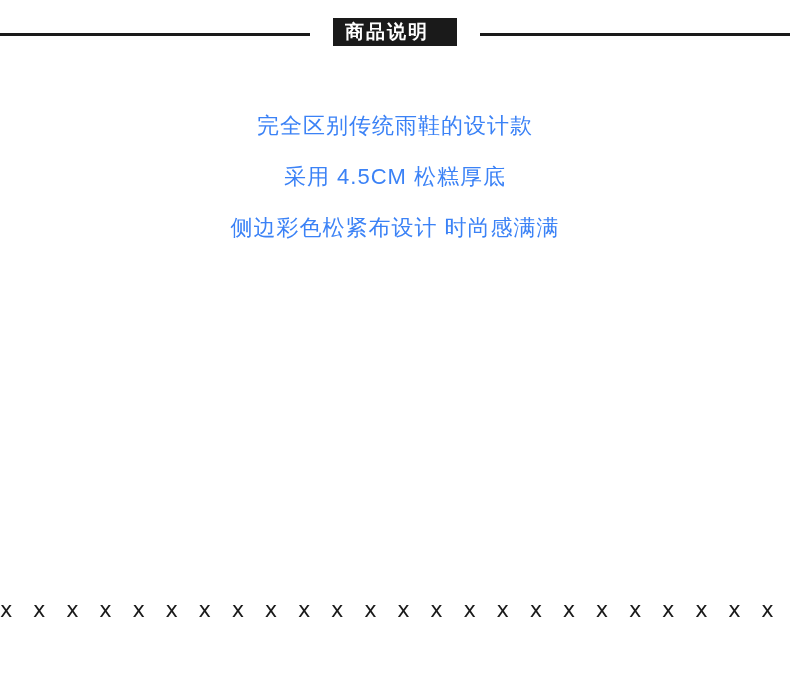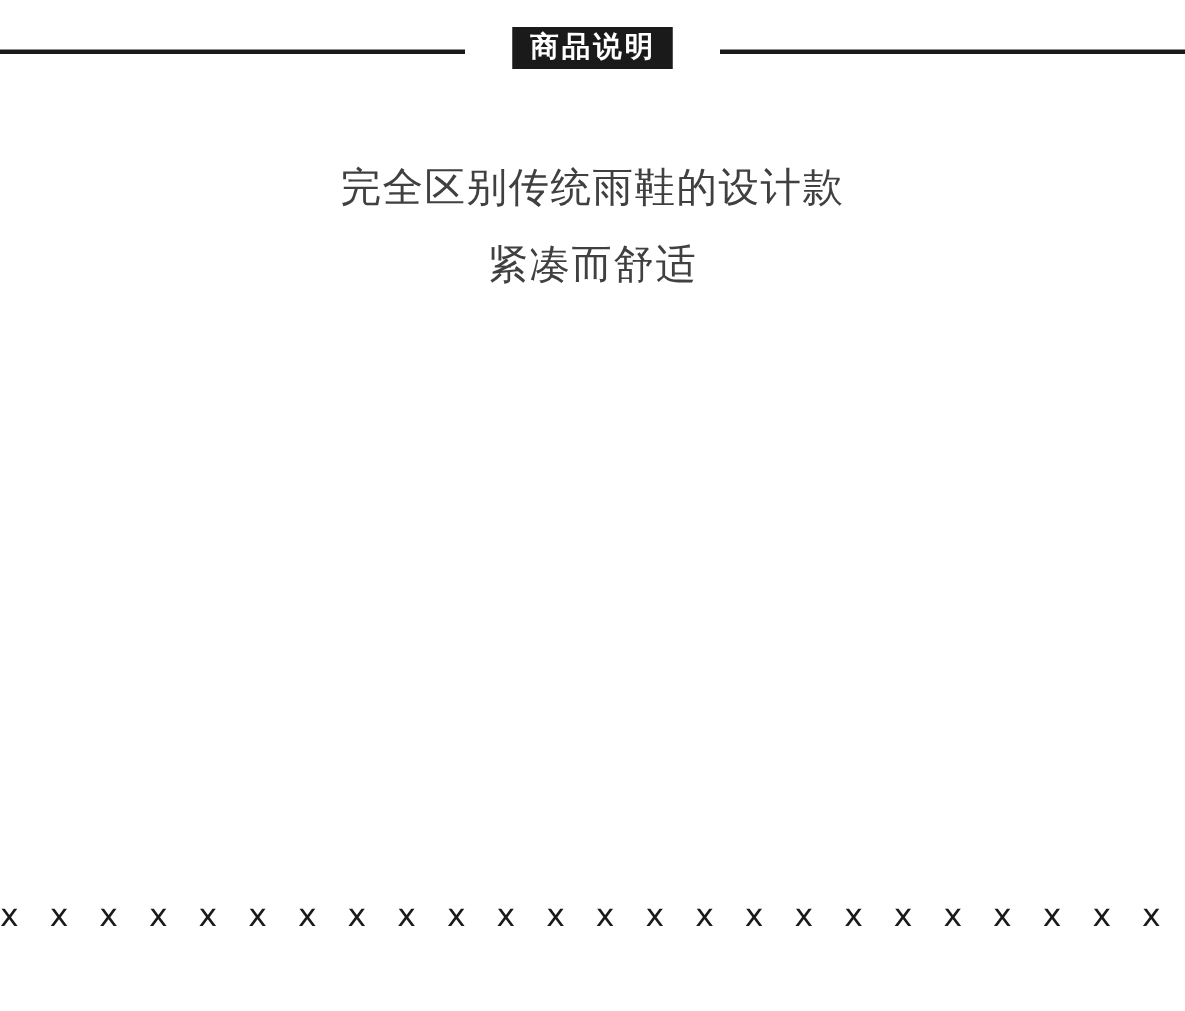--- a/index.html
+++ b/index.html
@@ -39,42 +39,42 @@
   .rule-left { left: 0; width: 310px; }
   .rule-right { right: 0; width: 310px; }
 
   .title-box {
     position: absolute;
     top: 18px;
     left: 50%;
     transform: translateX(-50%);
     background: #1a1a1a;
     color: #ffffff;
-    padding: 4px 11px 5px 12px;
+    padding: 4px 28px 5px 12px;
     font-family: "DejaVu Sans", "Liberation Sans", sans-serif;
     font-size: 19px;
     font-weight: bold;
     letter-spacing: 2px;
     line-height: 1;
     white-space: nowrap;
   }
 
   
   .copy {
     position: absolute;
     top: 100px;
     left: 0;
     width: 790px;
     text-align: center;
   }
   .copy-line {
     font-family: Liberation Sans, sans-serif;
-    font-size: 27px;
+    font-size: 22px;
     line-height: 51px;
-    color: #404040;
+    color: #3b82f6;
     letter-spacing: 1px;
     white-space: nowrap;
   }
 
   
   .divider {
     position: absolute;
     top: 598px;
     left: 0;
     width: 790px;
@@ -93,18 +93,19 @@
 <div class="page">
 
   <div class="header-band"></div>
   <div class="rule-left"></div>
   <div class="rule-right"></div>
 
   <div class="title-box">商品说明</div>
 
   <div class="copy">
     <div class="copy-line">完全区别传统雨鞋的设计款</div>
-    <div class="copy-line">紧凑而舒适</div>
+    <div class="copy-line">采用 4.5CM 松糕厚底</div>
+    <div class="copy-line">侧边彩色松紧布设计 时尚感满满</div>
   </div>
 
   <div class="divider">x x x x x x x x x x x x x x x x x x x x x x x x x x x x x x x x x x x x x x x x x x x x x</div>
 
 </div>
 
 </body></html>

